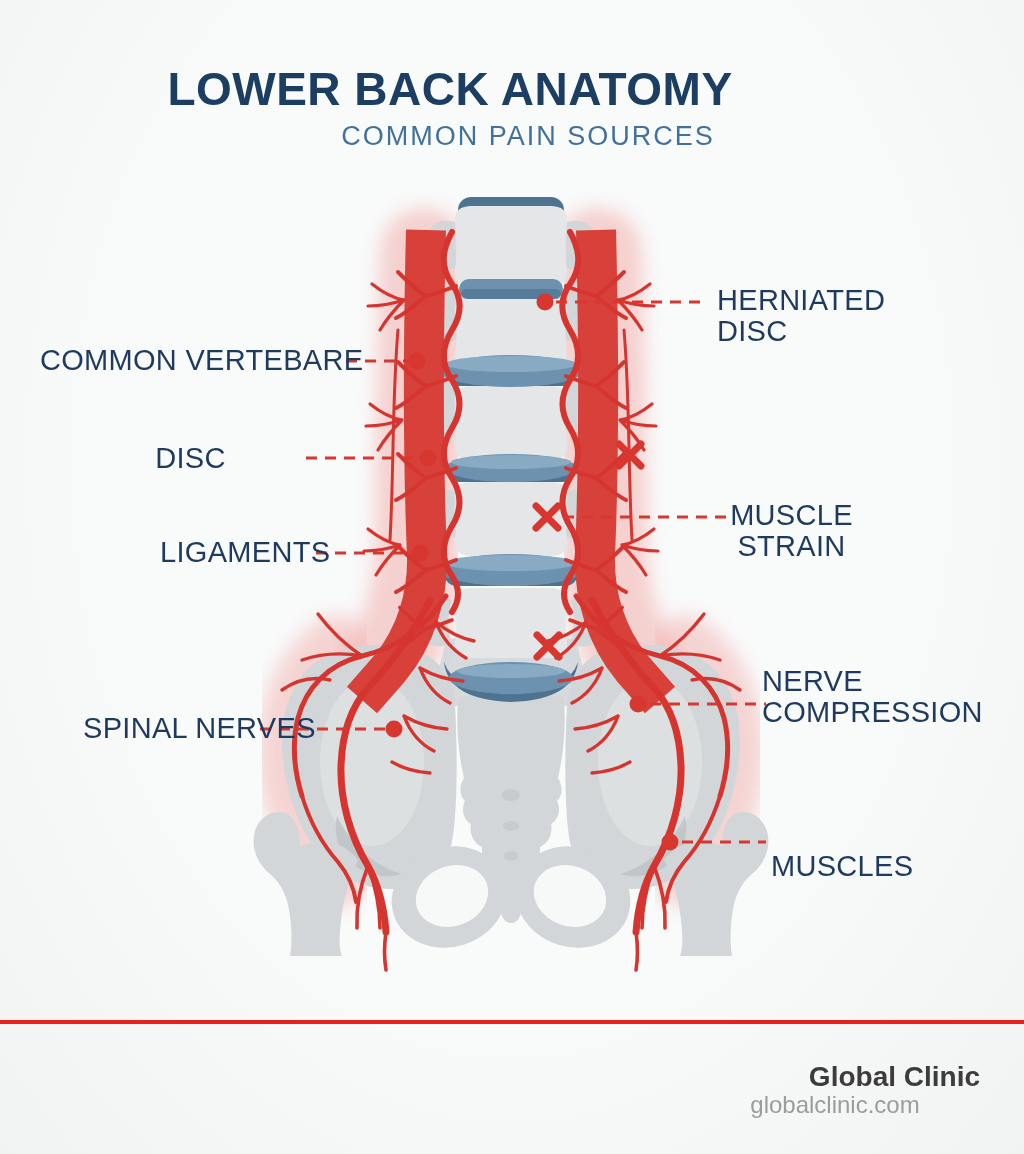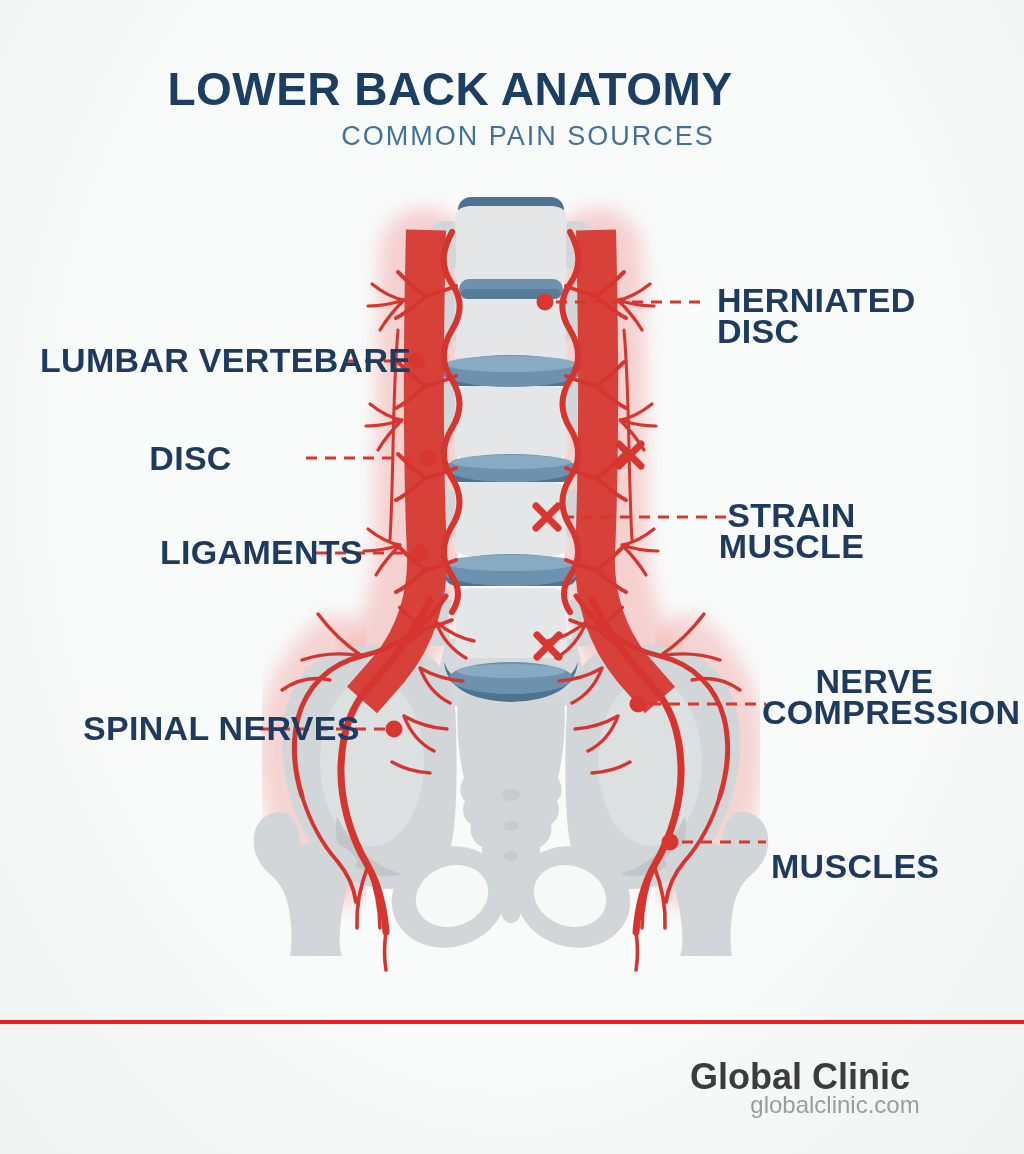--- a/index.html
+++ b/index.html
@@ -17,36 +17,36 @@
     background-color:var(--background,#f6f7f7);}
   #art{position:absolute;inset:0;width:1024px;height:1154px;}
 
   .title{position:absolute;left:0;top:64px;width:900px;text-align:center;
     font-size:46px;line-height:50px;font-weight:bold;letter-spacing:.5px;
     color:var(--title-navy,#1d3e63);}
   .subtitle{position:absolute;left:0;top:121px;width:1024px;text-align:center;
     font-size:27px;line-height:31px;font-weight:400;letter-spacing:2px;
     color:var(--subtitle-blue,#42719b);margin-left:16px;}
 
-  .lbl{position:absolute;font-weight:bold;font-size:34px;line-height:31px;
+  .lbl{position:absolute;font-weight:normal;font-size:29px;line-height:31px;
     letter-spacing:.3px;color:var(--label-navy,#1e3a5e);white-space:nowrap;}
   .lbl div{white-space:nowrap;}
   #lbl-lumbar{left:40px;top:345px;width:298px;text-align:right;}
   #lbl-interdisc{left:88px;top:443px;width:205px;text-align:center;}
   #lbl-ligaments{left:160px;top:537px;}
   #lbl-spinal{left:83px;top:713px;}
   #lbl-herniated{left:717px;top:285px;text-align:left;}
   #lbl-strain{left:714px;top:500px;width:155px;text-align:center;}
-  #lbl-nervecomp{left:762px;top:666px;width:225px;text-align:center;}
+  #lbl-nervecomp{left:762px;top:666px;width:225px;text-align:left;}
   #lbl-muscles{left:771px;top:831px;margin-top:20px;}
 
   .footer-line{position:absolute;left:0;top:1020px;width:1024px;height:4px;
     background:var(--footer-line,#e8211f);}
-  .footer-brand{position:absolute;left:690px;top:1062px;width:290px;text-align:left;
-    font-size:36px;line-height:30px;font-weight:bold;color:var(--footer-brand,#3c3c3c);}
+  .footer-brand{position:absolute;left:690px;top:1062px;width:290px;text-align:right;
+    font-size:28px;line-height:30px;font-weight:bold;color:var(--footer-brand,#3c3c3c);}
   .footer-site{position:absolute;left:690px;top:1092px;width:290px;text-align:center;
     font-size:24px;line-height:26px;color:var(--footer-site,#9c9c9c);}
 
   
   .halo{stroke:var(--red-halo,#f0a7a4);fill:none;stroke-linecap:round;}
   .band{stroke:var(--red-band,#d8403a);fill:none;}
   .nerve{stroke:var(--red-primary,#d6352f);fill:none;stroke-linecap:round;stroke-linejoin:round;}
   .bone-l{fill:var(--bone-light,#e4e6e7);}
   .bone-m{fill:var(--bone-mid,#d2d6d8);}
   .bone-d{fill:var(--bone-dark,#bdc3c6);}
@@ -202,38 +202,38 @@
       <use href="#xshape" transform="translate(547 517)"></use>
       <use href="#xshape" transform="translate(630 455)"></use>
       <use href="#xshape" transform="translate(548 646)"></use>
     </g>
   </svg>
 
   <div class="title">LOWER BACK ANATOMY</div>
   <div class="subtitle">COMMON PAIN SOURCES</div>
 
   <div class="lbl" id="lbl-lumbar">
-    <div>LUMBAR VERTEBARE</div>
+    <div>COMMON VERTEBARE</div>
   </div>
   <div class="lbl" id="lbl-interdisc">
     <div>DISC</div>
   </div>
   <div class="lbl" id="lbl-ligaments">
     <div>LIGAMENTS</div>
   </div>
   <div class="lbl" id="lbl-spinal">
     <div>SPINAL NERVES</div>
   </div>
   <div class="lbl" id="lbl-herniated">
     <div>HERNIATED</div>
     <div>DISC</div>
   </div>
   <div class="lbl" id="lbl-strain">
+    <div>MUSCLE</div>
     <div>STRAIN</div>
-    <div>MUSCLE</div>
   </div>
   <div class="lbl" id="lbl-nervecomp">
     <div>NERVE</div>
     <div>COMPRESSION</div>
   </div>
   <div class="lbl" id="lbl-muscles">
     <div>MUSCLES</div>
   </div>
 
   <div class="footer-line"></div>

